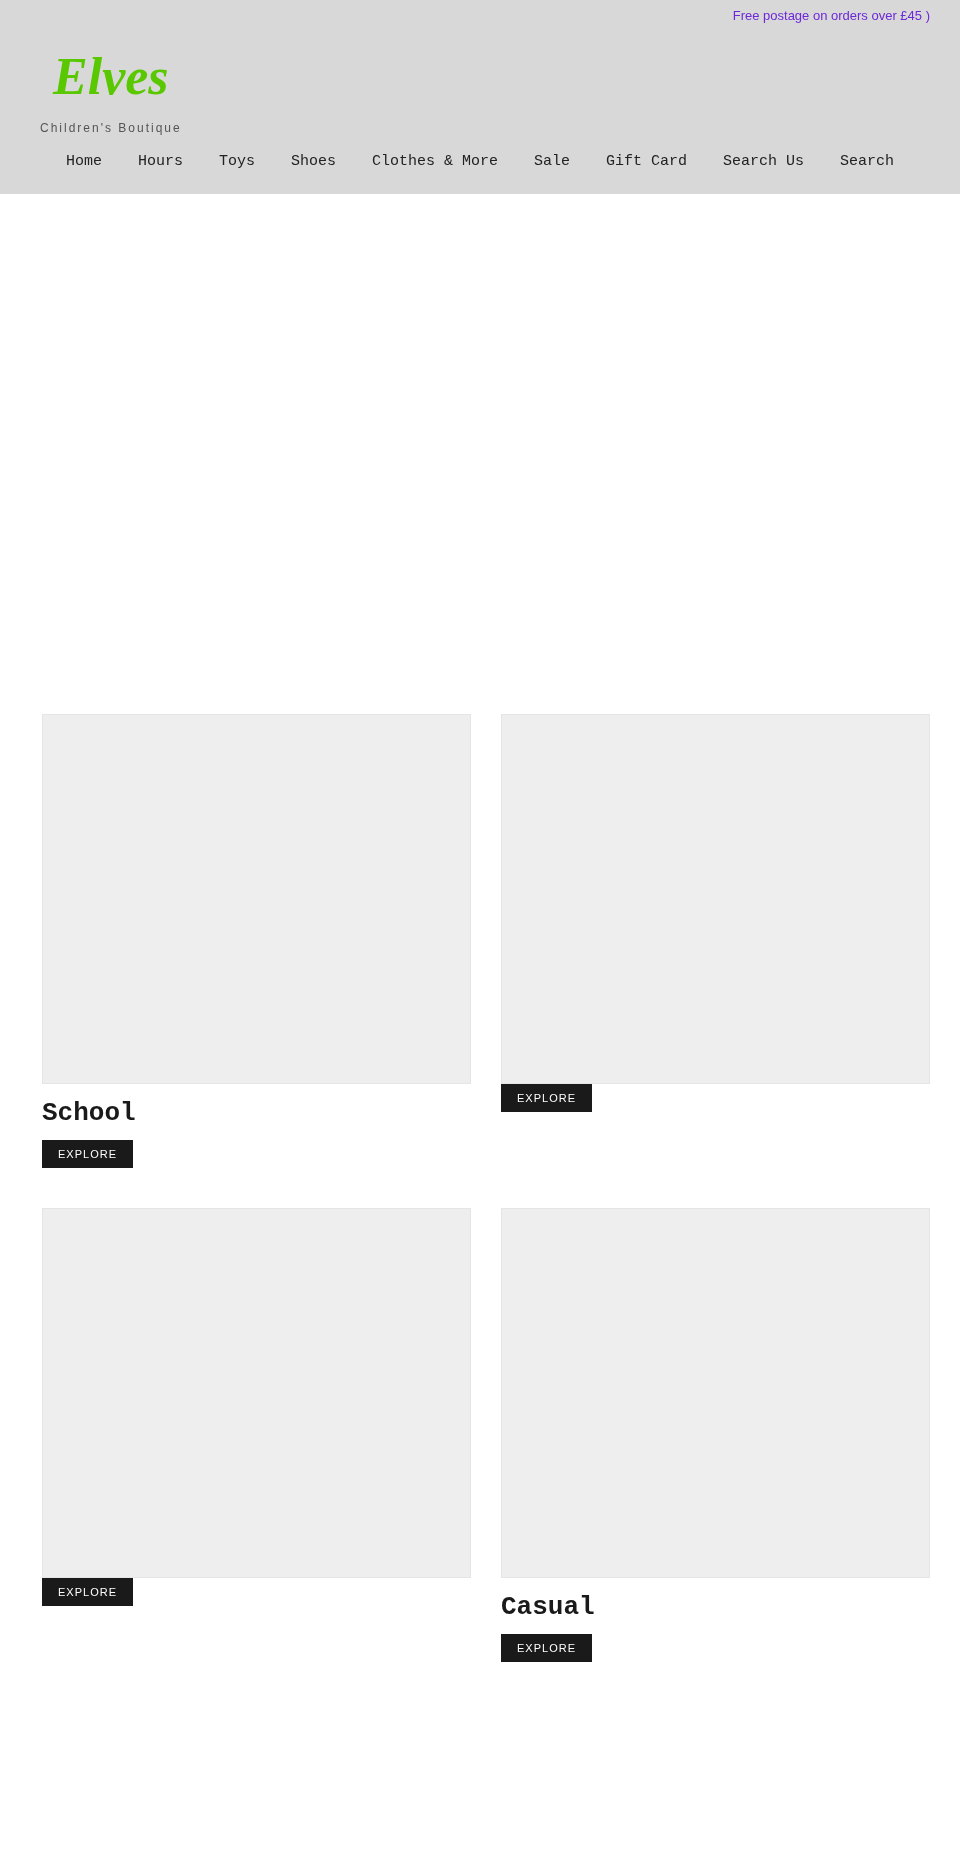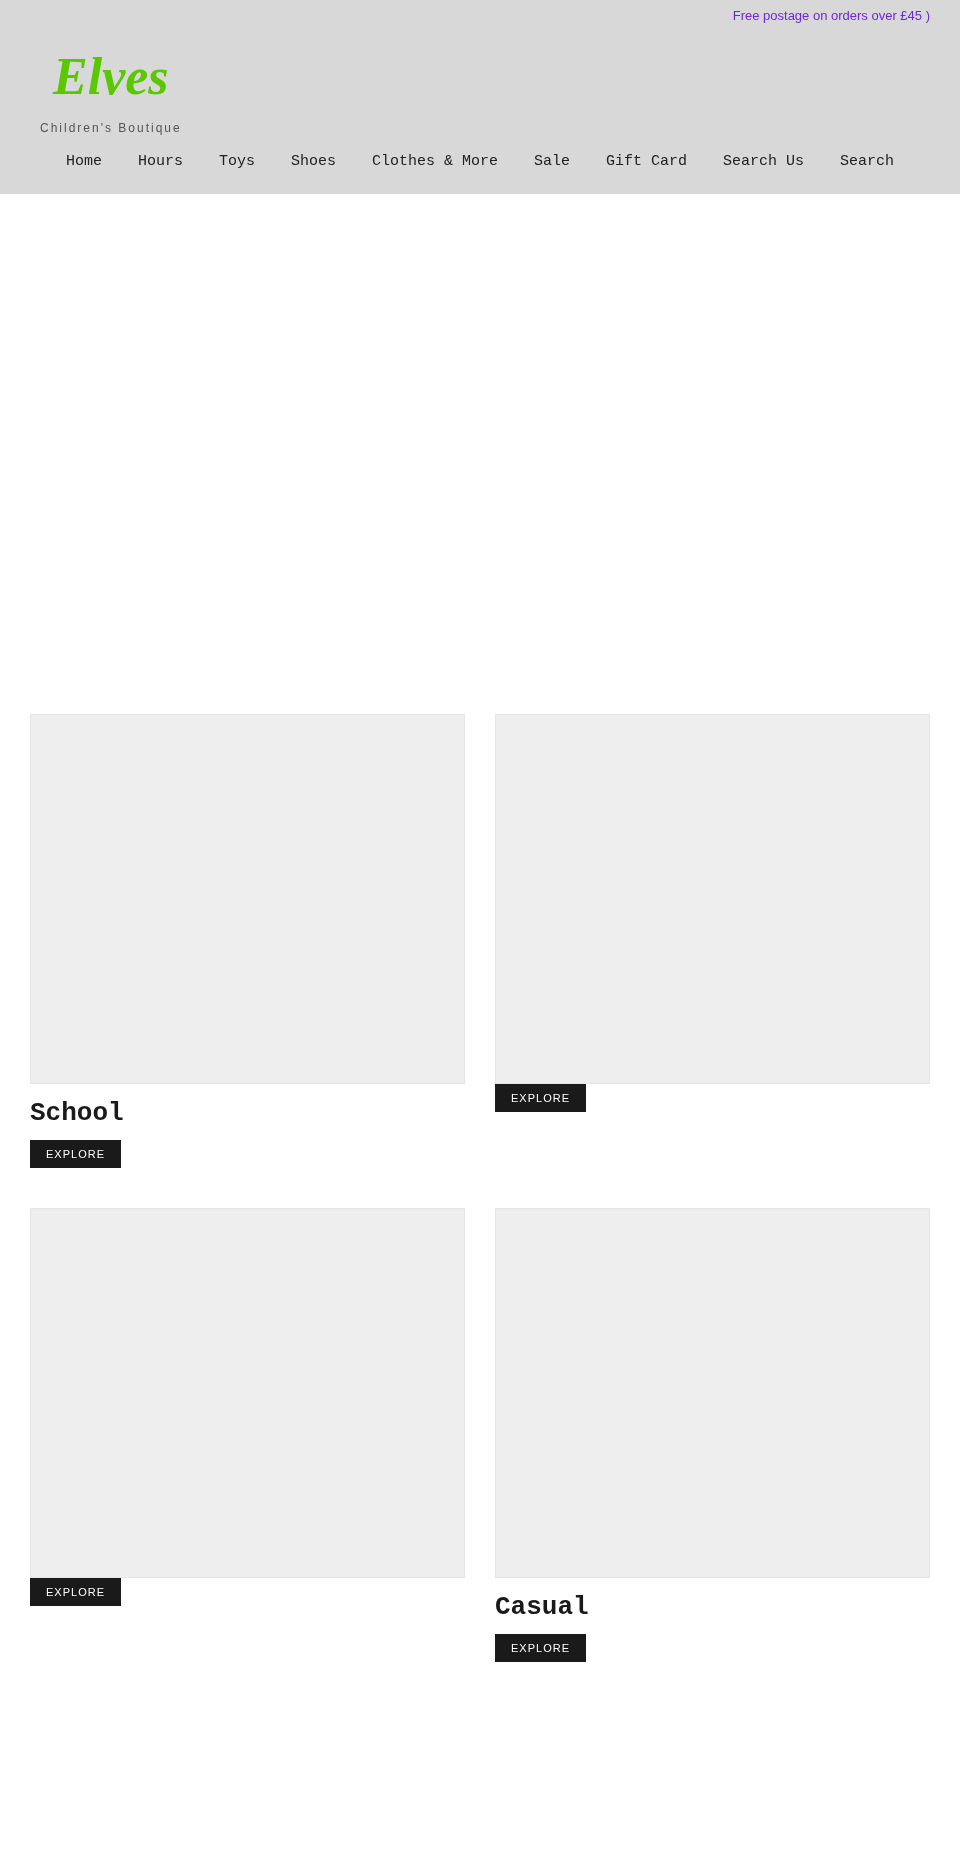--- a/index.html
+++ b/index.html
@@ -89,20 +89,21 @@
     }
 
     
     .products-section {
       padding: 20px 30px;
     }
     .products-grid {
       display: grid;
       grid-template-columns: 1fr 1fr;
       gap: 30px 30px;
+      margin-left: 12px;
     }
     .product-card {
       display: flex;
       flex-direction: column;
     }
     .product-image {
       width: 100%;
       height: 370px;
       background: #eeeeee;
       border: 1px solid #e5e5e5;

